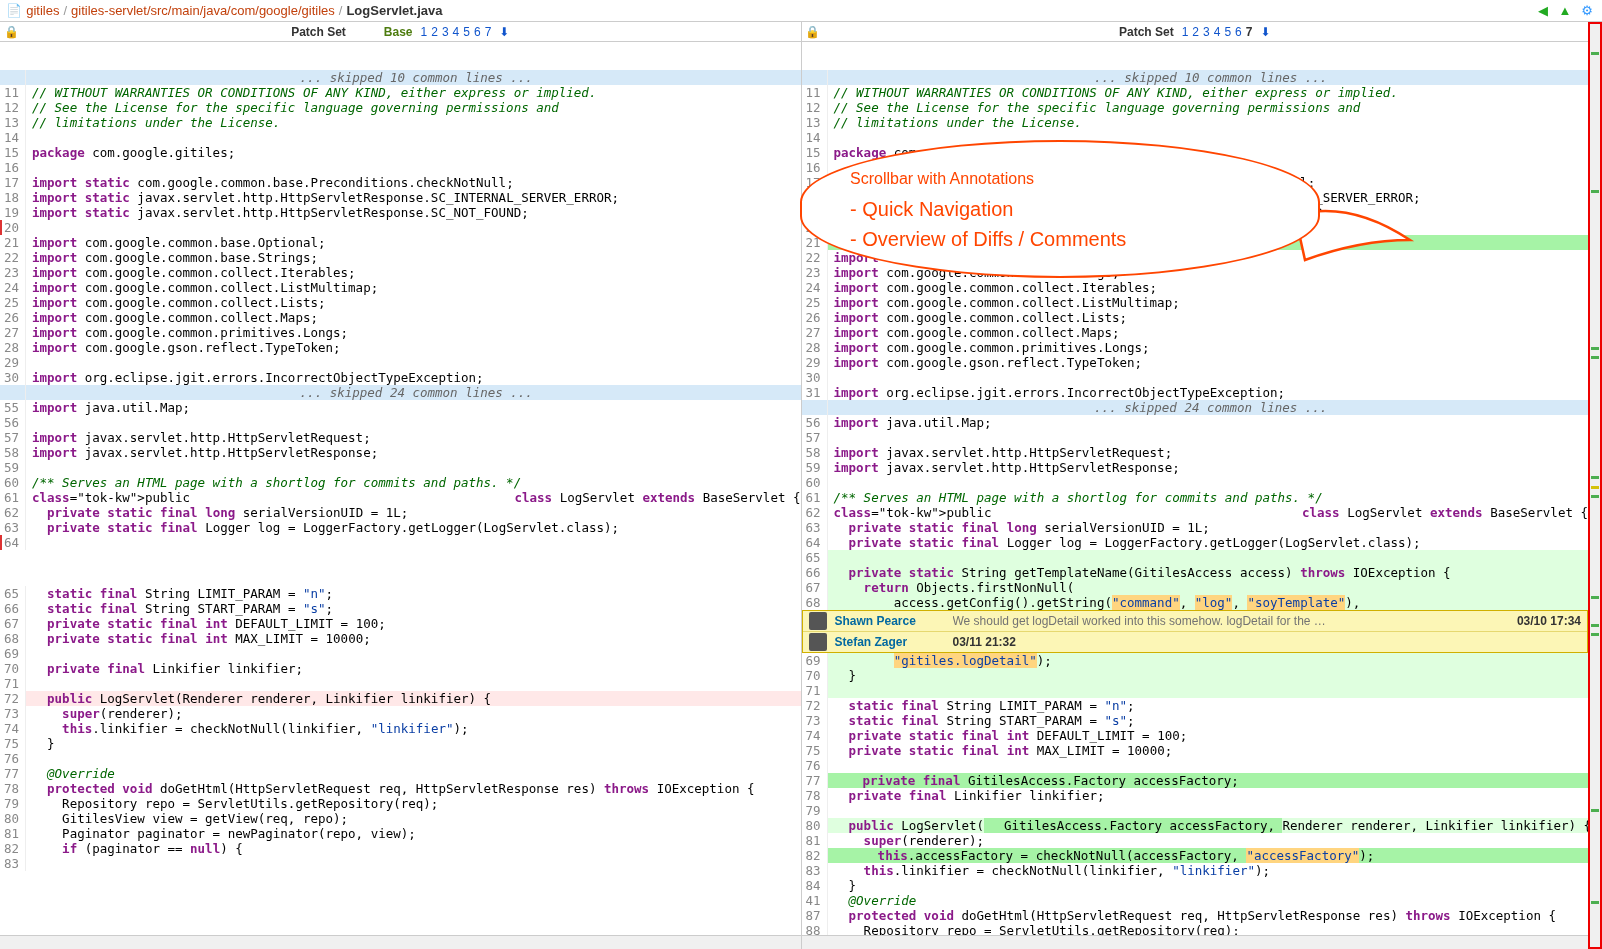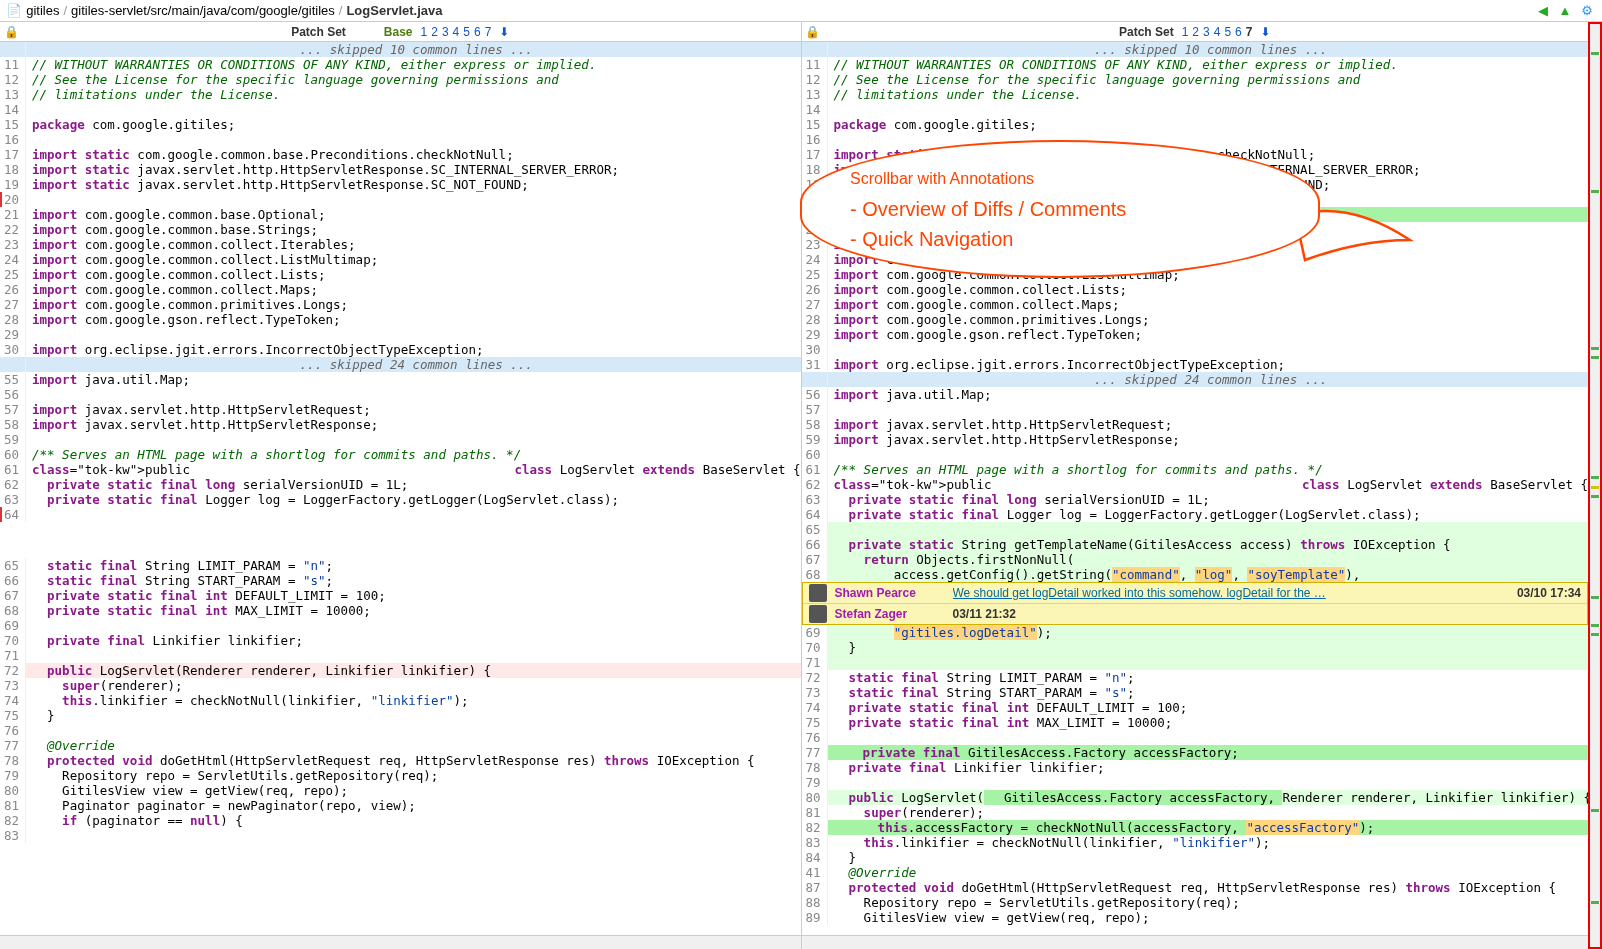--- a/index.html
+++ b/index.html
@@ -14,21 +14,21 @@
   .topbar {
     height: 22px;
     border-bottom: 1px solid #ccc;
     display: flex;
     align-items: center;
     padding: 0 6px;
     font-size: 13px;
     background: #fff;
   }
   .breadcrumb { display:flex; align-items:center; gap:4px; flex:1; }
-  .breadcrumb a { color:#000000; text-decoration:none; }
+  .breadcrumb a { color:#c2410c; text-decoration:none; }
   .breadcrumb .sep { color:#999; }
   .breadcrumb .current { font-weight:bold; color:#333; }
   .topbar-icons { display:flex; gap:4px; align-items:center; }
   .icon-btn { width:18px; height:18px; display:flex; align-items:center; justify-content:center; cursor:pointer; }
 
   .diff-container {
     display:flex;
     height: calc(100% - 22px);
   }
   .pane {
@@ -59,20 +59,21 @@
   .patch-header .nums span.cur { color:#333; font-weight:bold; padding:0 2px; }
   .dl-icon { color:#1155cc; }
 
   .code-scroll {
     flex:1;
     overflow:auto;
     font-family: "Menlo", "Consolas", monospace;
     font-size:12.5px;
     line-height:15px;
     position:relative;
+    margin-top:28px;
   }
   .code-line {
     display:flex;
     white-space:pre;
   }
   .lineno {
     width:26px;
     text-align:right;
     color:#888;
     padding-right:6px;
@@ -108,22 +109,22 @@
   }
   .comment-row {
     display:flex;
     align-items:center;
     gap:8px;
     padding:1px 6px;
     border-bottom:1px solid #e6d870;
   }
   .comment-row:last-child { border-bottom:none; }
   .avatar { width:18px; height:18px; background:#555; border-radius:2px; flex-shrink:0; }
-  .c-author { font-weight:bold; color:#a21caf; width:110px; flex-shrink:0; }
-  .c-text { flex:1; color:#0369a1; overflow:hidden; text-overflow:ellipsis; white-space:nowrap;text-decoration:underline; }
+  .c-author { font-weight:bold; color:#0369a1; width:110px; flex-shrink:0; }
+  .c-text { flex:1; color:#737373; overflow:hidden; text-overflow:ellipsis; white-space:nowrap; }
   .c-date { color:#333; font-weight:bold; flex-shrink:0; }
 
   .annotated-scrollbar {
     width:14px;
     background:#f0f0f0;
     border:2px solid #e00;
     position:relative;
   }
   .scroll-mark {
     position:absolute;
@@ -346,18 +347,18 @@
         <div class="scroll-mark sm-green" style="top: 66%;"></div>
         <div class="scroll-mark sm-green" style="top: 85%;"></div>
         <div class="scroll-mark sm-green" style="top: 95%;"></div>
       </div>
   </div>
 
 </div>
 
 <div class="speech-bubble">
   <div class="title">Scrollbar with Annotations</div>
+  <div>- Quick Navigation</div>
   <div>- Overview of Diffs / Comments</div>
-  <div>- Quick Navigation</div>
 </div>
 <svg class="speech-tail" style="top:190px; left:1290px;" width="130" height="120">
   <path d="M 5 25 Q 60 10 120 50 Q 70 50 15 70 Z" fill="#fff" stroke="#ff4500" stroke-width="2.5"></path>
 </svg>
 
 </body></html>

